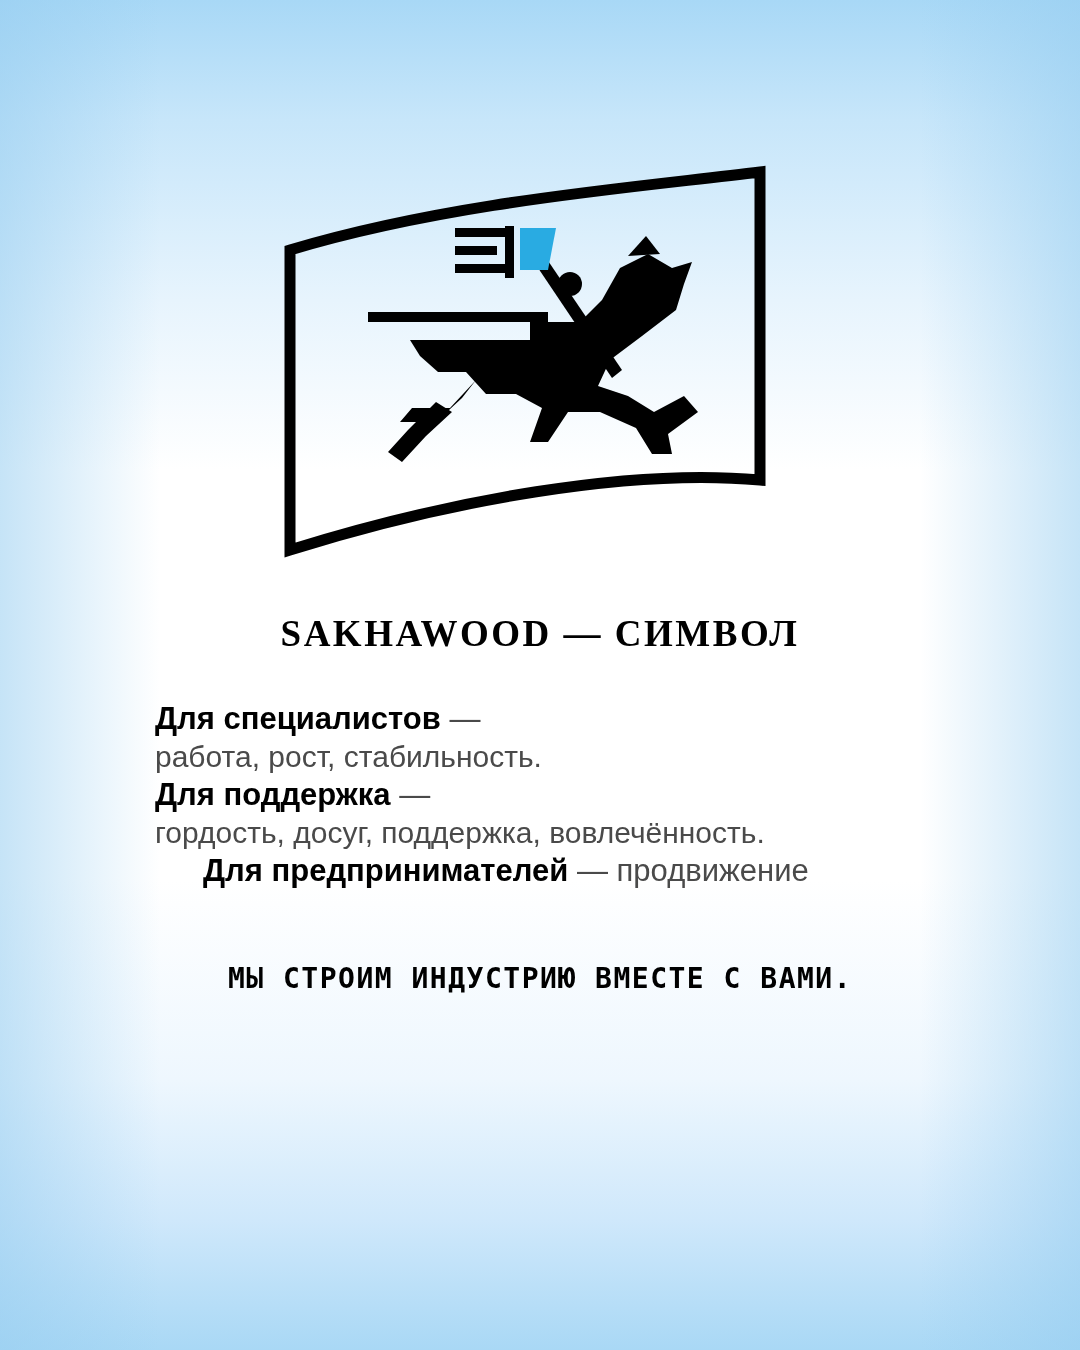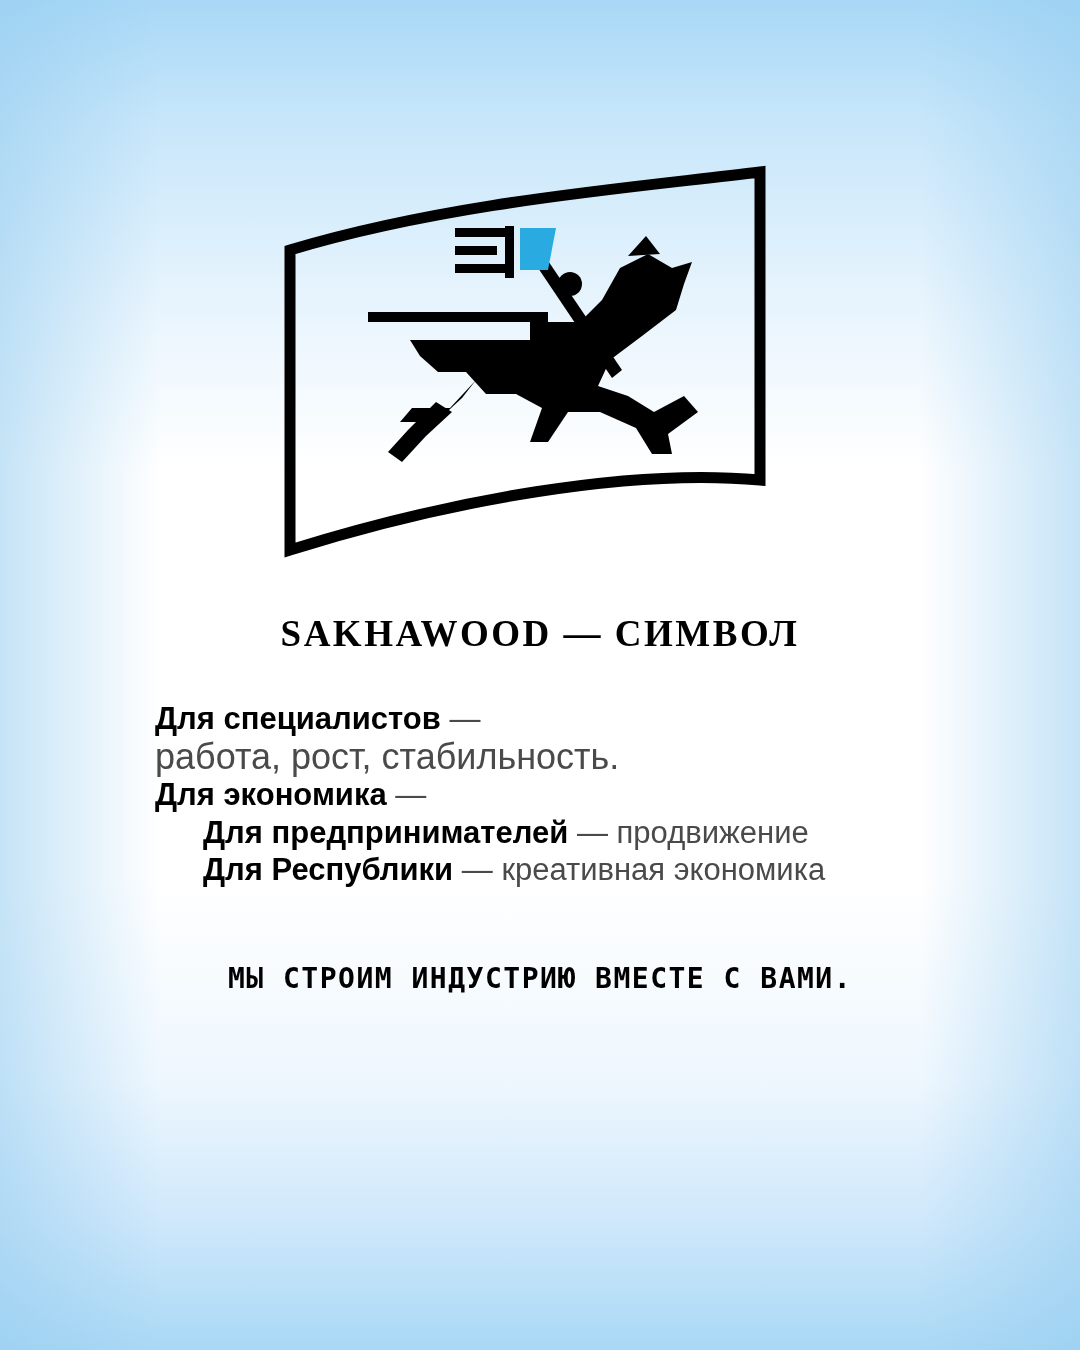--- a/index.html
+++ b/index.html
@@ -95,21 +95,21 @@
   }
   .bold {
     font-weight: 700;
     color: #000000;
   }
   .light {
     font-weight: 400;
     color: #4a4a4a;
   }
   .sub {
-    font-size: 36px;
+    font-size: 30px;
     line-height: 38px;
     color: #4a4a4a;
     white-space: nowrap;
   }
 
   .tagline {
     position: absolute;
     top: 962px;
     left: 0;
     width: 1080px;
@@ -167,33 +167,29 @@
 
   <div class="body-block">
 
     <div class="line">
       <span class="bold">Для специалистов</span>
       <span class="light">—</span>
     </div>
     <div class="sub">работа, рост, стабильность.</div>
 
     <div class="line">
-      <span class="bold">Для экономика</span>
+      <span class="bold">Для поддержка</span>
       <span class="light">—</span>
     </div>
+    <div class="sub">гордость, досуг, поддержка, вовлечённость.</div>
 
     <div class="line tight">
       <span class="bold">Для предпринимателей</span>
       <span class="light">—</span>
       <span class="light">продвижение</span>
     </div>
 
-    <div class="line tight">
-      <span class="bold">Для Республики</span>
-      <span class="light">—</span>
-      <span class="light">креативная экономика</span>
-    </div>
 
   </div>
 
   <div class="tagline">МЫ СТРОИМ ИНДУСТРИЮ ВМЕСТЕ С ВАМИ.</div>
 
 </div>
 
 </body></html>

